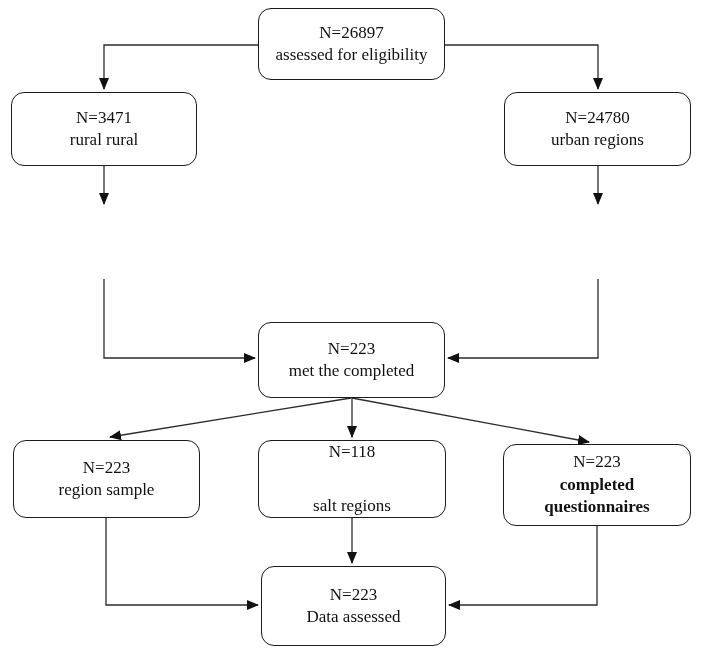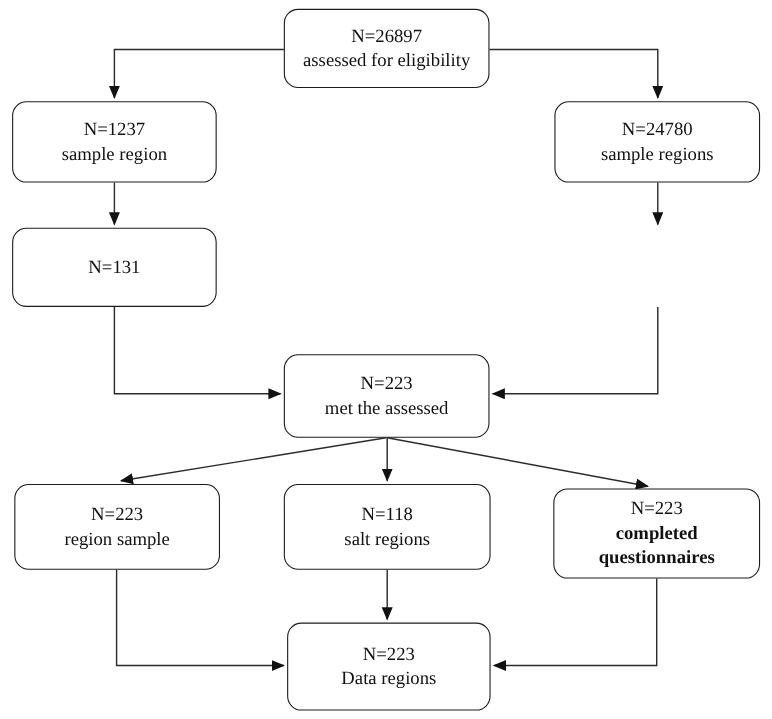--- a/index.html
+++ b/index.html
@@ -49,21 +49,21 @@
     font-weight: bold;
   }
   
   .n-eligibility     { left: 258px; top:   8px; width: 187px; height: 72px; }
   .n-rural           { left:  11px; top:  92px; width: 186px; height: 74px; }
   .n-urban           { left: 504px; top:  92px; width: 187px; height: 74px; }
   .n-rural-included  { left:  11px; top: 207px; width: 186px; height: 72px; }
   .n-urban-included  { left: 504px; top: 207px; width: 187px; height: 72px; }
   .n-criteria        { left: 258px; top: 322px; width: 187px; height: 76px; }
   .n-urine           { left:  13px; top: 440px; width: 187px; height: 78px; }
-  .n-salt            { left: 258px; top: 440px; width: 188px; height: 78px; }
+  .n-salt            { left: 258px; top: 440px; width: 188px; height: 78px; justify-content: space-between; }
   .n-questionnaires  { left: 503px; top: 444px; width: 188px; height: 82px; }
   .n-analysis        { left: 261px; top: 566px; width: 185px; height: 80px; }
 </style>
 </head>
 <body>
 
 <div class="canvas">
 
   <svg class="connectors" viewBox="0 0 702 654" xmlns="http://www.w3.org/2000/svg">
     <defs>
@@ -84,52 +84,49 @@
     <path class="line" d="M 352 518 V 563" marker-end="url(#arrow)"></path>
     <path class="line" d="M 597 526 V 605 H 449" marker-end="url(#arrow)"></path>
   </svg>
 
   <div class="node n-eligibility">
     <div>N=26897</div>
     <div>assessed for eligibility</div>
   </div>
 
   <div class="node n-rural">
-    <div>N=1237</div>
-    <div>sample region</div>
+    <div>N=3471</div>
+    <div>rural rural</div>
   </div>
 
   <div class="node n-urban">
     <div>N=24780</div>
-    <div>sample regions</div>
+    <div>urban regions</div>
   </div>
 
-  <div class="node n-rural-included">
-    <div>N=131</div>
-  </div>
 
 
   <div class="node n-criteria">
     <div>N=223</div>
-    <div>met the assessed</div>
+    <div>met the completed</div>
   </div>
 
   <div class="node n-urine">
     <div>N=223</div>
     <div>region sample</div>
   </div>
 
   <div class="node n-salt">
     <div>N=118</div>
     <div>salt regions</div>
   </div>
 
   <div class="node n-questionnaires">
     <div>N=223</div>
     <div class="label-narrow">completed questionnaires</div>
   </div>
 
   <div class="node n-analysis">
     <div>N=223</div>
-    <div>Data regions</div>
+    <div>Data assessed</div>
   </div>
 
 </div>
 
 </body></html>

